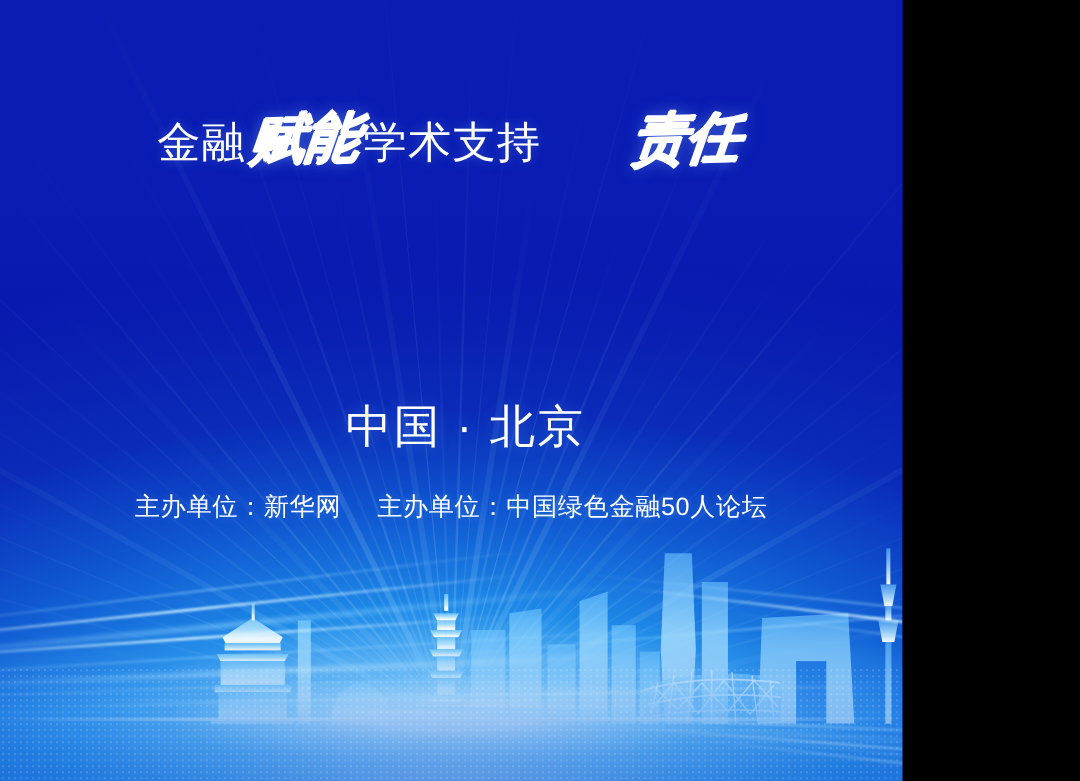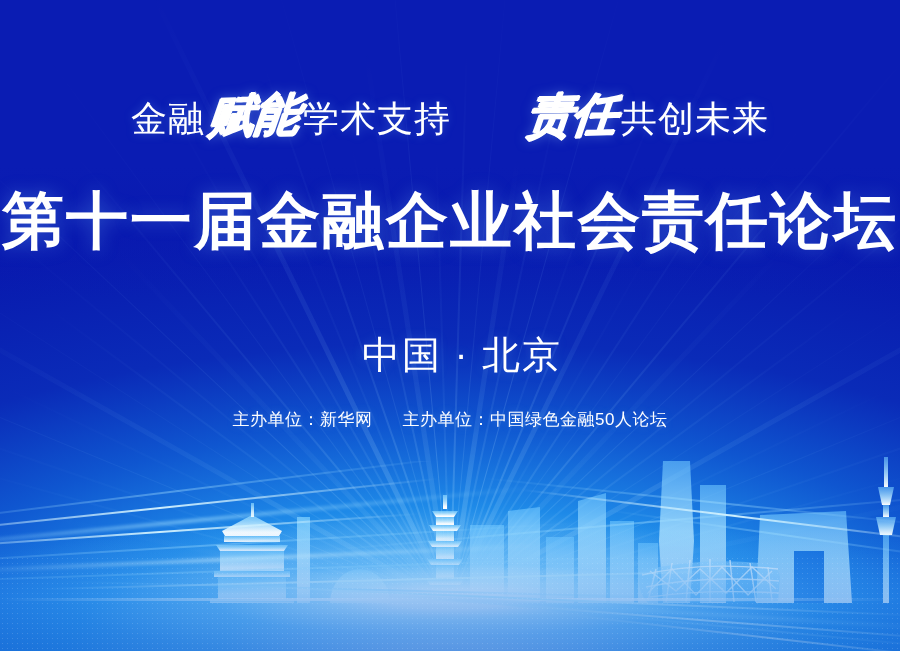--- a/index.html
+++ b/index.html
@@ -1,20 +1,20 @@
 <!DOCTYPE html>
 <html><head>
 <meta charset="utf-8">
 <style>
   html,body{margin:0;padding:0;background:#000;}
   *{box-sizing:border-box;}
 
   #poster{
     position:relative;
-    width:900px;height:651px;
+    width:752px;height:651px;
     overflow:hidden;
     font-family:"Liberation Sans","DejaVu Sans",sans-serif;
     background:#0a1fb0;
   }
 
   
   .bg-base{
     position:absolute;inset:0;
     background:
       radial-gradient(120% 70% at 50% 103%,
@@ -125,21 +125,21 @@
     position:absolute;left:0;right:0;top:330px;
     display:flex;justify-content:center;align-items:center;gap:36px;
     color:#fff;font-size:38px;font-weight:400;letter-spacing:1px;
     text-shadow:0 0 12px rgba(120,195,255,.3);
   }
   .datebar .loc{letter-spacing:2px;margin-left:24px;}
 
   .orgbar{
     position:absolute;left:0;right:0;top:408px;
     display:flex;justify-content:center;align-items:center;gap:30px;
-    color:#fff;font-size:17px;font-weight:500;letter-spacing:.5px;
+    color:#fff;font-size:21px;font-weight:500;letter-spacing:.5px;
     text-shadow:0 0 8px rgba(120,195,255,.3);
   }
 </style>
 </head>
 <body>
 
 <div id="poster">
 
   <div class="bg-base"></div>
   <div class="bg-topsolid"></div>
@@ -315,25 +315,23 @@
   <div class="content">
 
     <div class="tagline">
       <div class="tag-group">
         <span class="tag-plain">金融</span>
         <span class="tag-brush">赋能</span>
         <span class="tag-plain">学术支持</span>
       </div>
       <div class="tag-group">
         <span class="tag-brush">责任</span>
-        <span class="tag-plain">共创未来</span>
       </div>
     </div>
 
-    <div class="main-title">第十一届金融企业社会责任论坛</div>
 
     <div class="datebar">
       <span class="loc">中国 · 北京</span>
     </div>
 
     <div class="orgbar">
       <span>主办单位：新华网</span>
       <span>主办单位：中国绿色金融50人论坛</span>
     </div>
 

